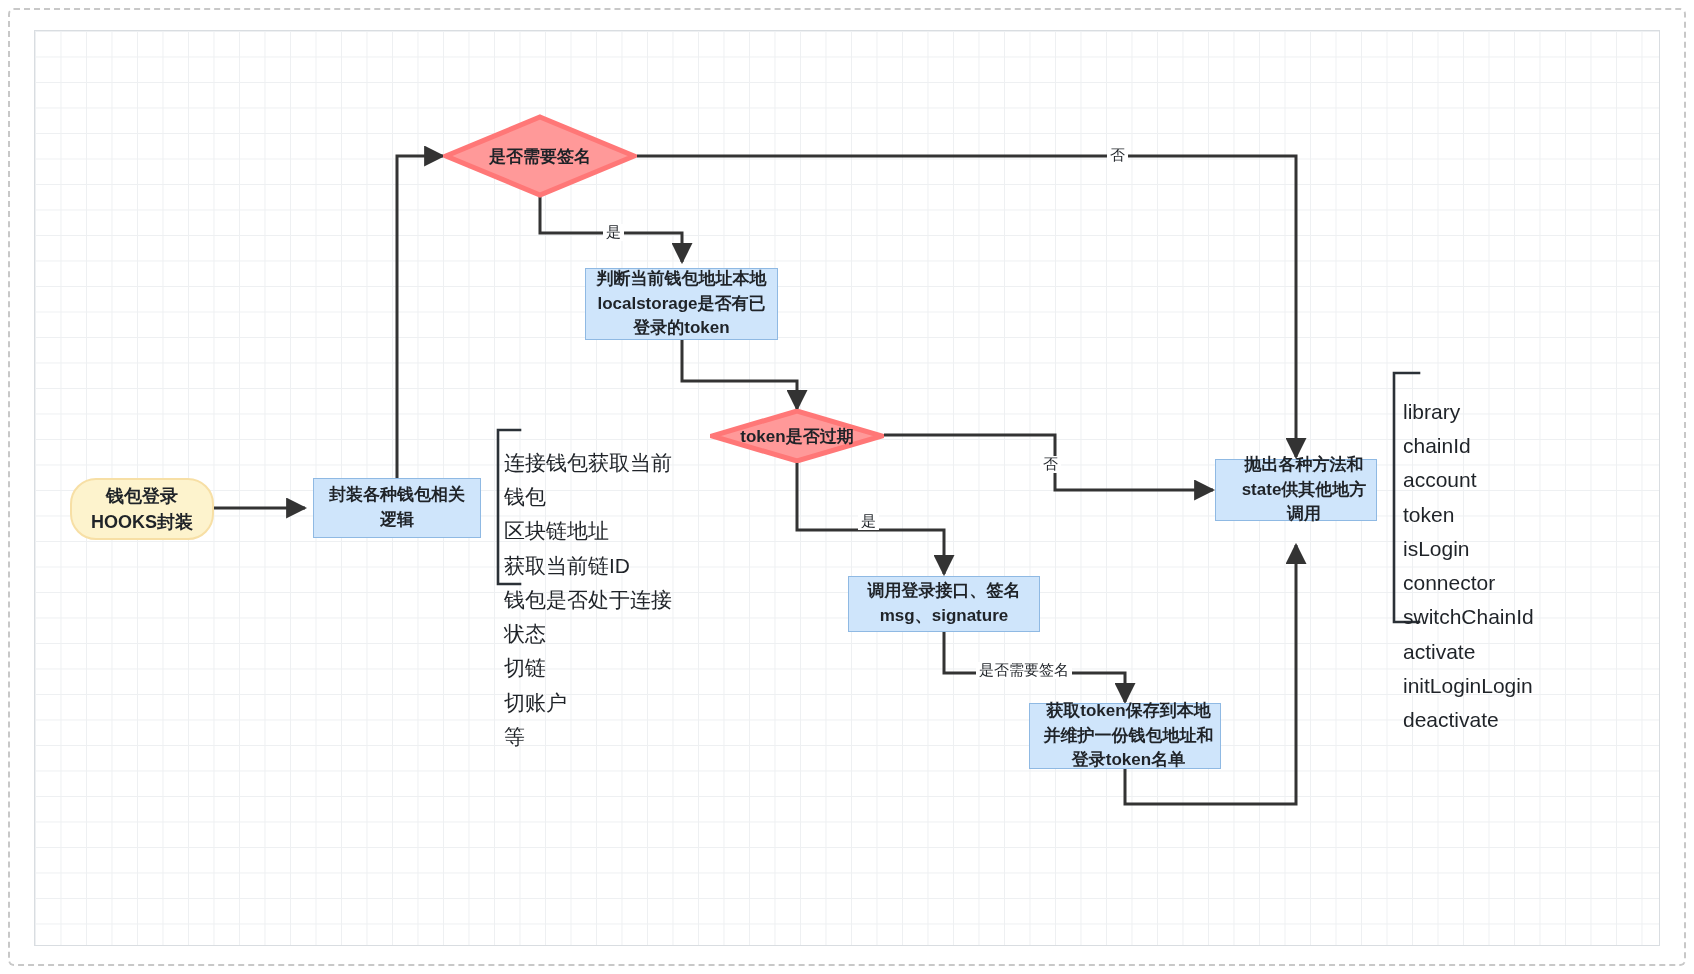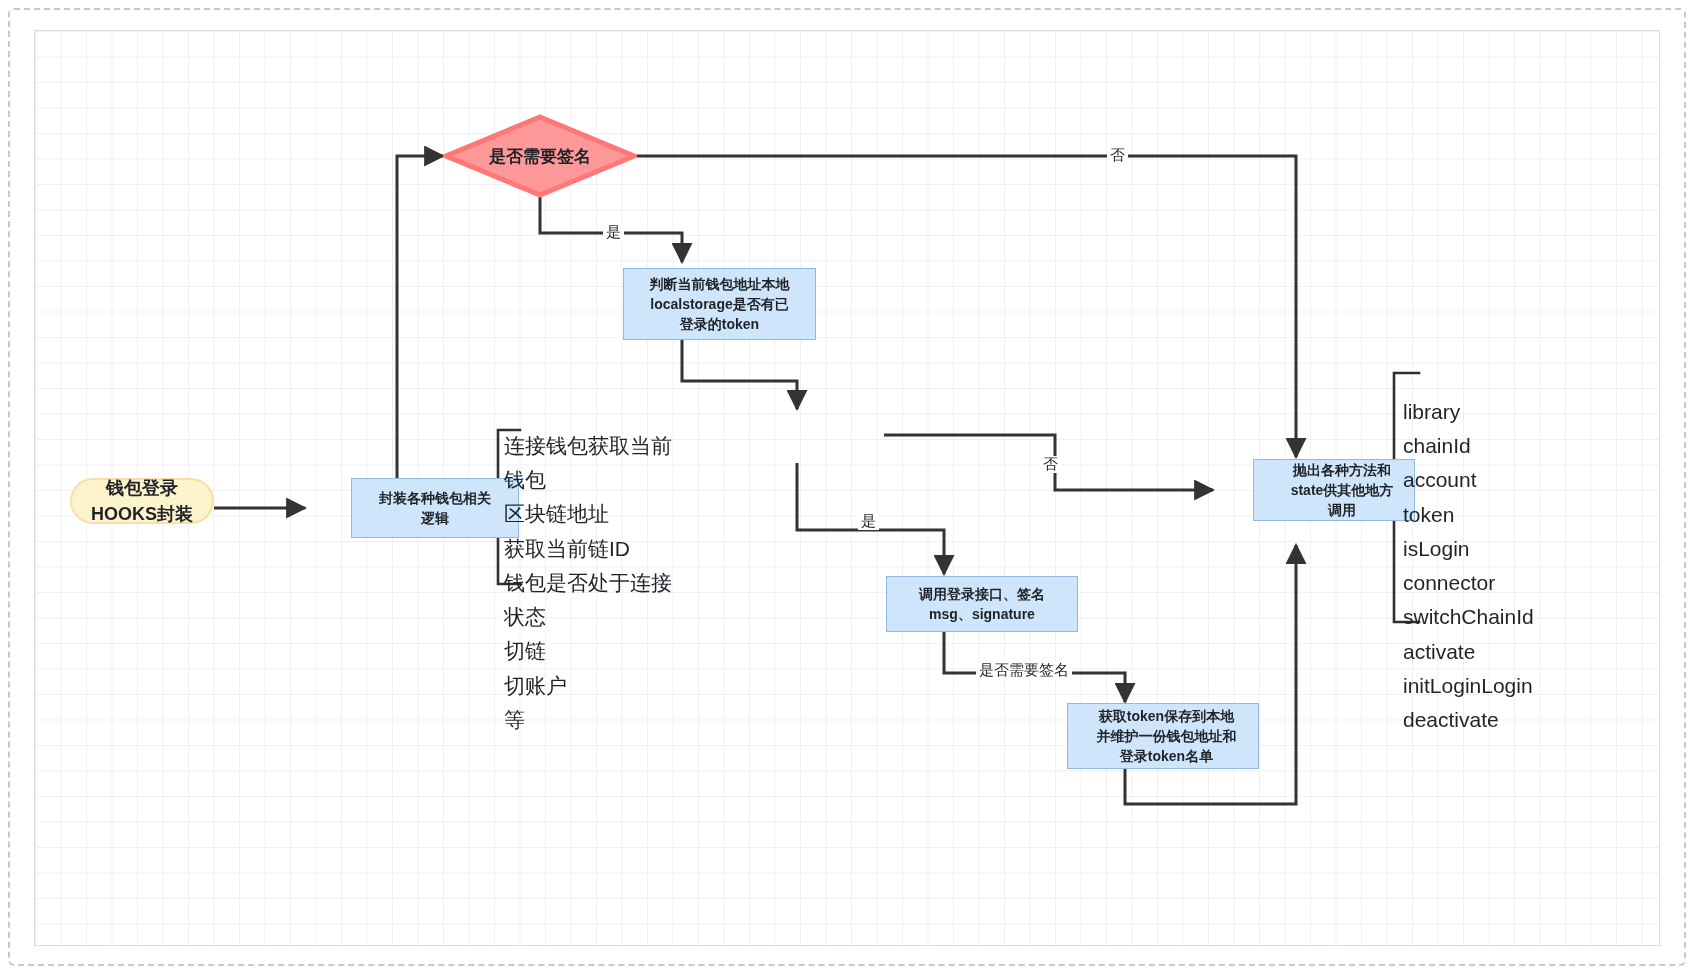--- a/index.html
+++ b/index.html
@@ -57,23 +57,22 @@
   .node-start {
     background: #fdf3cd;
     border: 2px solid #f7dfa5;
     border-radius: 26px;
     font-size: 18px;
     font-weight: 700;
   }
   .node-process {
     background: #cfe5fb;
     border: 1px solid #8fb9e3;
-    font-size: 14px;
+    font-size: 17px;
     font-weight: 700;
-    margin-left: 38px;
   }
   .node-decision-wrap {
     position: absolute;
     display: flex;
     align-items: center;
     justify-content: center;
   }
   .diamond-shape {
     position: absolute;
     left: 0; top: 0;
@@ -143,50 +142,56 @@
       <path d="M 1125 769 L 1125 804 L 1296 804 L 1296 545" marker-end="url(#arrow)"></path>
     </g>
 
     <g stroke="#2b3137" stroke-width="2.6" fill="none" stroke-linecap="square">
       <path d="M 520 430 L 498 430 L 498 584 L 520 584"></path>
 
       <path d="M 1419 373 L 1394 373 L 1394 622 L 1419 622"></path>
     </g>
   </svg>
 
-  <div class="node node-start" style="left:70px; top:478px; width:144px; height:46px;">钱包登录
+  <div class="node node-start" style="left:70px; top:478px; width:144px; height:62px;">钱包登录
 HOOKS封装</div>
 
   <div class="node node-process" style="left:313px; top:478px; width:168px; height:60px;">封装各种钱包相关
 逻辑</div>
 
   <div class="node-decision-wrap" style="left:443px; top:114px; width:194px; height:84px;">
     <svg class="diamond-shape" viewBox="0 0 194 84" preserveAspectRatio="none">
       <polygon points="97,3 191,42 97,81 3,42" fill="#f99" stroke="#f77" stroke-width="5"></polygon>
     </svg>
     <span class="node-decision-label">是否需要签名</span>
   </div>
 
   <div class="node node-process" style="left:585px; top:268px; width:193px; height:72px;">判断当前钱包地址本地
 localstorage是否有已
 登录的token</div>
 
+  <div class="node-decision-wrap" style="left:710px; top:409px; width:174px; height:54px;">
+    <svg class="diamond-shape" viewBox="0 0 174 54" preserveAspectRatio="none">
+      <polygon points="87,2 172,27 87,52 2,27" fill="#f99" stroke="#f77" stroke-width="5"></polygon>
+    </svg>
+    <span class="node-decision-label">token是否过期</span>
+  </div>
 
   <div class="node node-process" style="left:848px; top:576px; width:192px; height:56px;">调用登录接口、签名
 msg、signature</div>
 
   <div class="node node-process" style="left:1029px; top:703px; width:192px; height:66px;padding-left:7px;">获取token保存到本地
 并维护一份钱包地址和
 登录token名单</div>
 
   <div class="node node-process" style="left:1215px; top:459px; width:162px; height:62px;padding-left:16px;">抛出各种方法和
 state供其他地方
 调用</div>
 
-  <div class="note-list" style="left:504px; top:429px; width:185px;">连接钱包获取当前钱包
+  <div class="note-list" style="left:504px; top:446px; width:185px;">连接钱包获取当前钱包
 区块链地址
 获取当前链ID
 钱包是否处于连接状态
 切链
 切账户
 等</div>
 
   <div class="note-list" style="left:1403px; top:395px; width:180px;">library
 chainId
 account

